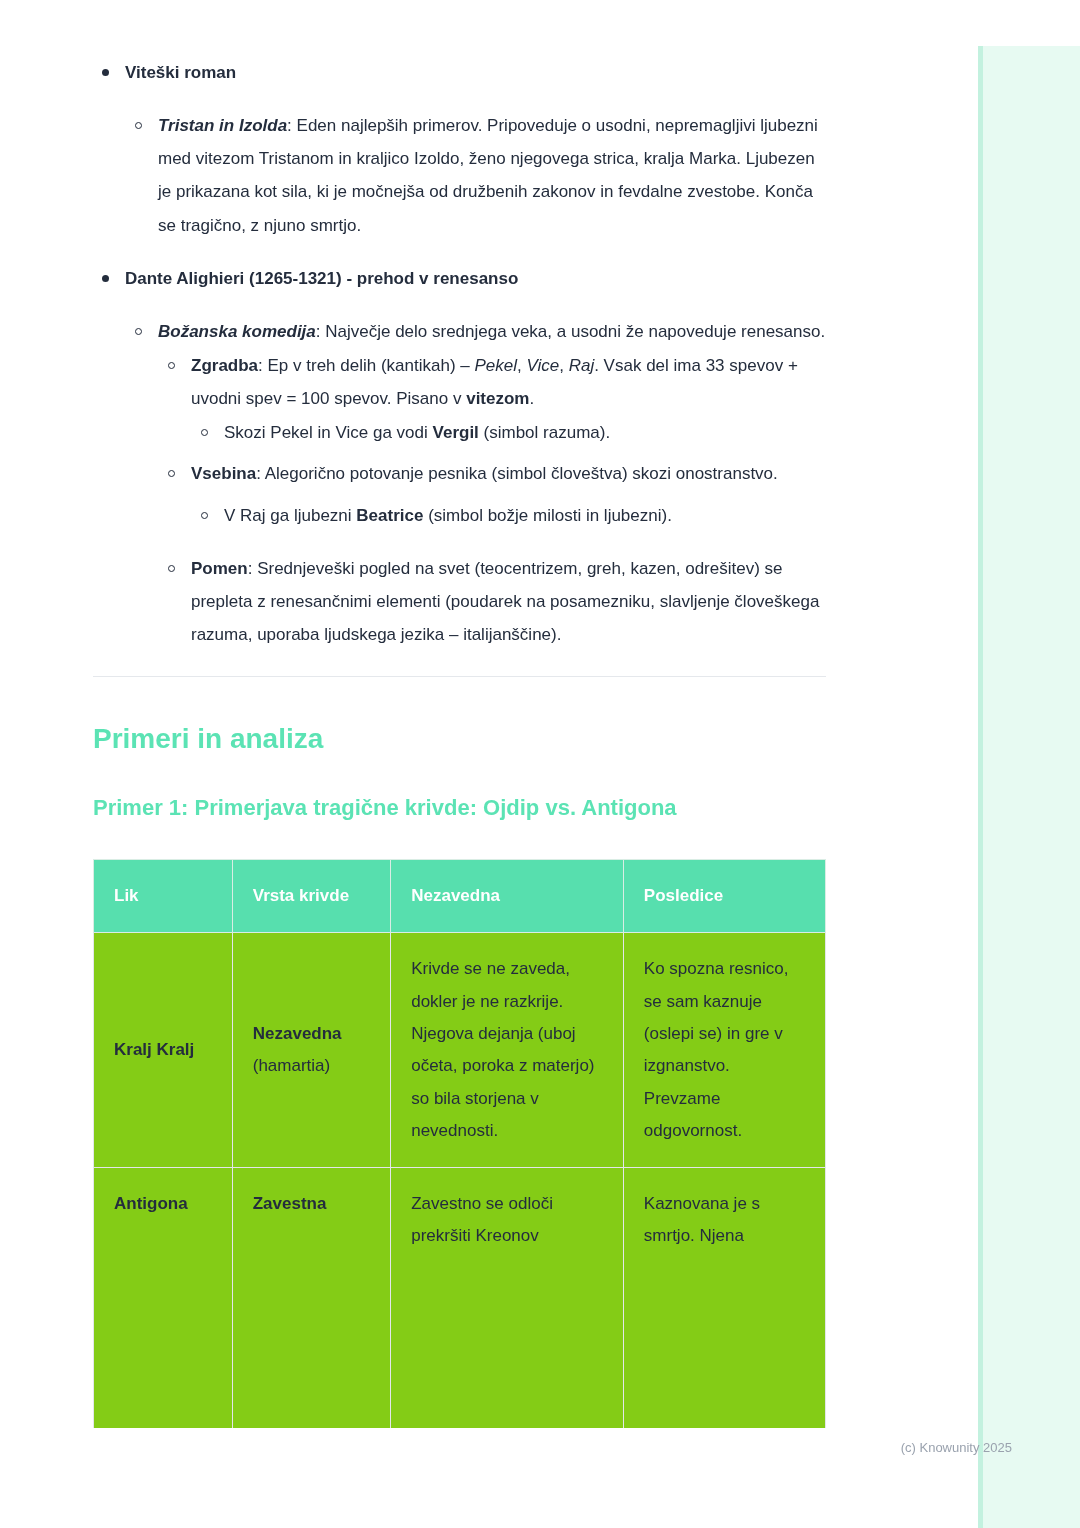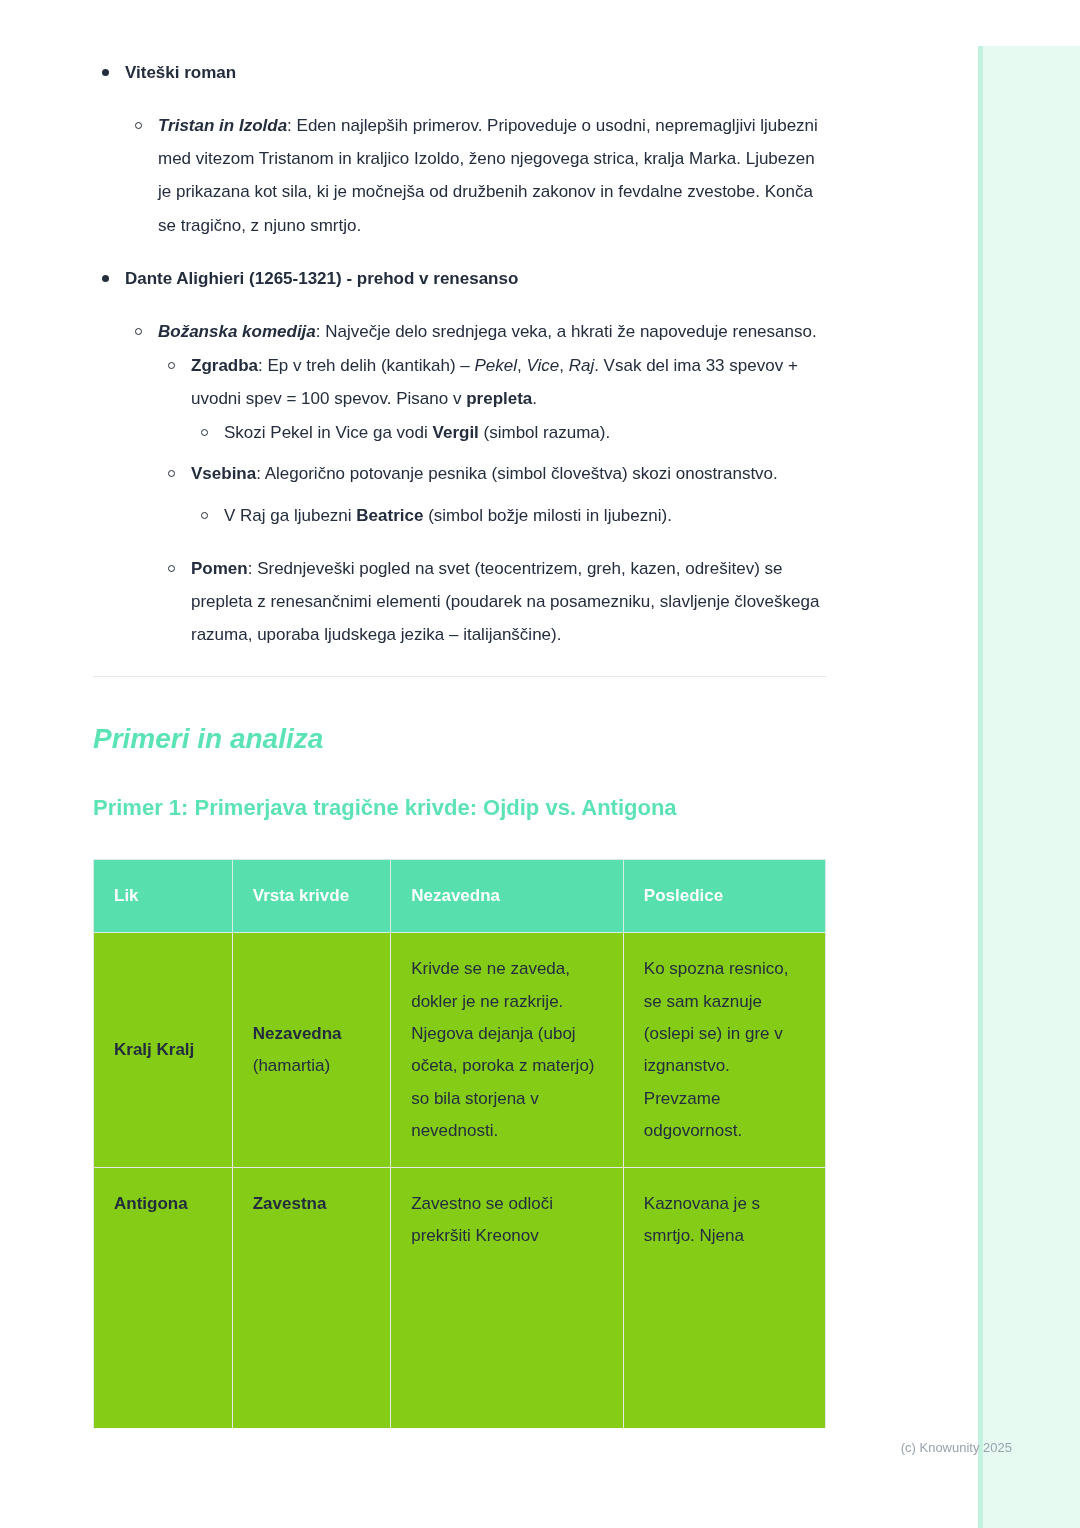--- a/index.html
+++ b/index.html
@@ -35,21 +35,21 @@
   .lvl4 .marker{left:108px;}
   .marker{position:absolute;top:13px;width:7px;height:7px;border-radius:50%;box-sizing:border-box;}
   .marker.disc{background:var(--text);}
   .marker.circle{border:1.5px solid var(--text);background:transparent;}
 
   .b{font-weight:700;}
   .i{font-style:italic;}
 
   .divider{border:none;border-top:1px solid #e5e8ec;margin:25px 0 0 0;}
 
-  h1.section{margin:45px 0 0 0;font-size:28px;line-height:1.2;font-weight:700;color:var(--heading);font-style:italic;}
+  h1.section{margin:45px 0 0 0;font-size:28px;line-height:1.2;font-weight:700;color:var(--heading);}
   h2.subsection{margin:39px 0 0 0;font-size:22px;line-height:1.2;font-weight:700;color:var(--heading);}
 
   table.cmp{border-collapse:collapse;width:100%;table-layout:fixed;margin-top:38px;padding-left:40px;}
   table.cmp th{background:var(--accent);color:#fff;font-weight:700;text-align:left;
     padding:20px;font-size:17px;line-height:1.9;vertical-align:middle;
     border:1px solid #d9ede4;}
   table.cmp td{border:1px solid var(--border);padding:20px;font-size:17px;line-height:1.9;
     background:#84cc16;}
   tr.row-middle td{vertical-align:middle;}
   tr.row-top td{vertical-align:top;}
@@ -72,25 +72,25 @@
         <div class="li lvl2">
           <span class="marker circle"></span>
           <div class="li-text"><span class="b i">Tristan in Izolda</span><span>: Eden najlepših primerov. Pripoveduje o usodni, nepremagljivi ljubezni med vitezom Tristanom in kraljico Izoldo, ženo njegovega strica, kralja Marka. Ljubezen je prikazana kot sila, ki je močnejša od družbenih zakonov in fevdalne zvestobe. Konča se tragično, z njuno smrtjo.</span></div>
         </div>
         <div class="li lvl1">
           <span class="marker disc"></span>
           <div class="li-text"><span class="b">Dante Alighieri (1265-1321) - prehod v renesanso</span></div>
         </div>
         <div class="li lvl2">
           <span class="marker circle"></span>
-          <div class="li-text"><span class="b i">Božanska komedija</span><span>: Največje delo srednjega veka, a hkrati že napoveduje renesanso.</span></div>
+          <div class="li-text"><span class="b i">Božanska komedija</span><span>: Največje delo srednjega veka, a usodni že napoveduje renesanso.</span></div>
         </div>
         <div class="li lvl3 gap-none">
           <span class="marker circle"></span>
-          <div class="li-text"><span class="b">Zgradba</span><span>: Ep v treh delih (kantikah) – </span><span class="i">Pekel</span><span>, </span><span class="i">Vice</span><span>, </span><span class="i">Raj</span><span>. Vsak del ima 33 spevov + uvodni spev = 100 spevov. Pisano v </span><span class="b">prepleta</span><span>.</span></div>
+          <div class="li-text"><span class="b">Zgradba</span><span>: Ep v treh delih (kantikah) – </span><span class="i">Pekel</span><span>, </span><span class="i">Vice</span><span>, </span><span class="i">Raj</span><span>. Vsak del ima 33 spevov + uvodni spev = 100 spevov. Pisano v </span><span class="b">vitezom</span><span>.</span></div>
         </div>
         <div class="li lvl4 gap-none">
           <span class="marker circle"></span>
           <div class="li-text"><span>Skozi Pekel in Vice ga vodi </span><span class="b">Vergil</span><span> (simbol razuma).</span></div>
         </div>
         <div class="li lvl3 gap-sm">
           <span class="marker circle"></span>
           <div class="li-text"><span class="b">Vsebina</span><span>: Alegorično potovanje pesnika (simbol človeštva) skozi onostranstvo.</span></div>
         </div>
         <div class="li lvl4 gap-sm">

